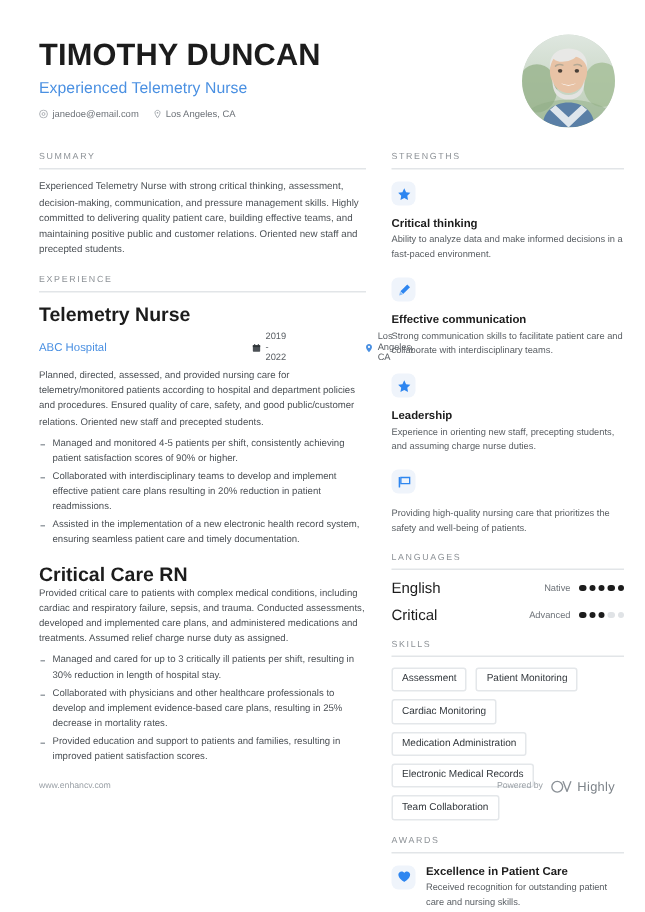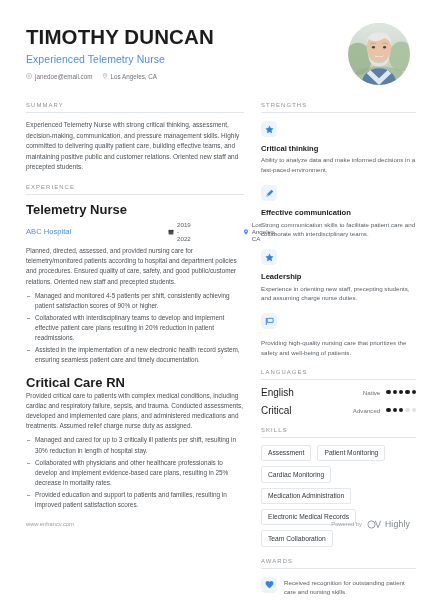--- a/index.html
+++ b/index.html
@@ -330,20 +330,21 @@
 
       <div class="sec">
         <div class="sec-title">AWARDS</div>
         <div class="award">
           <div class="aw-badge">
             <svg viewBox="0 0 16 16">
               <path d="M8 14.2S1 10.1 1 5.7C1 3.4 2.8 1.8 4.9 1.8c1.3 0 2.5.7 3.1 1.7.6-1 1.8-1.7 3.1-1.7C13.2 1.8 15 3.4 15 5.7c0 4.4-7 8.5-7 8.5z" fill="#2e86f0"></path>
             </svg>
           </div>
           <div>
+            <div class="aw-title">Excellence in Patient Care</div>
             <div class="aw-desc">Received recognition for outstanding patient care and nursing skills.</div>
           </div>
         </div>
       </div>
 
     </div>
   </div>
 
   <div class="footer">
     <div class="foot-url">www.enhancv.com</div>

